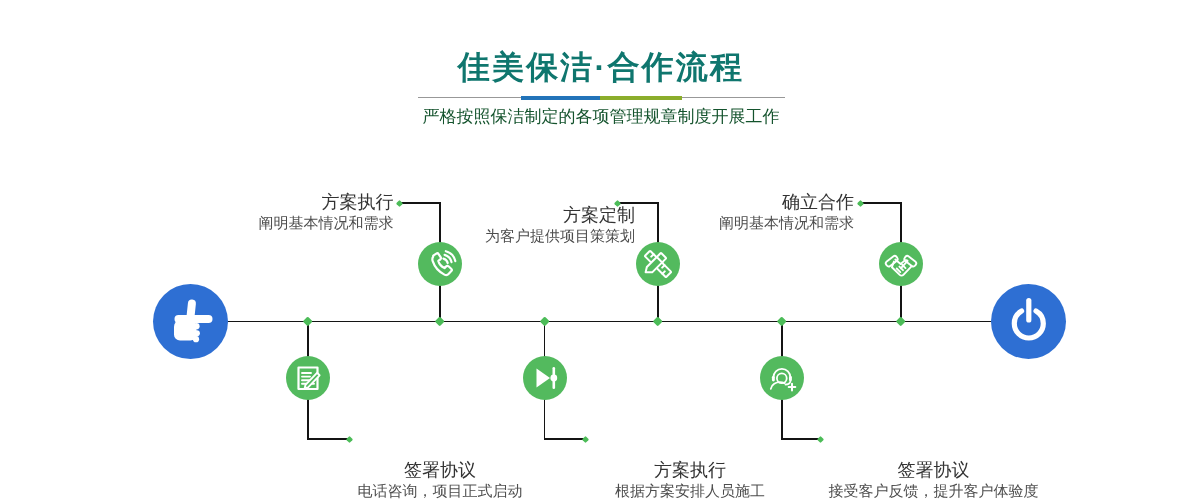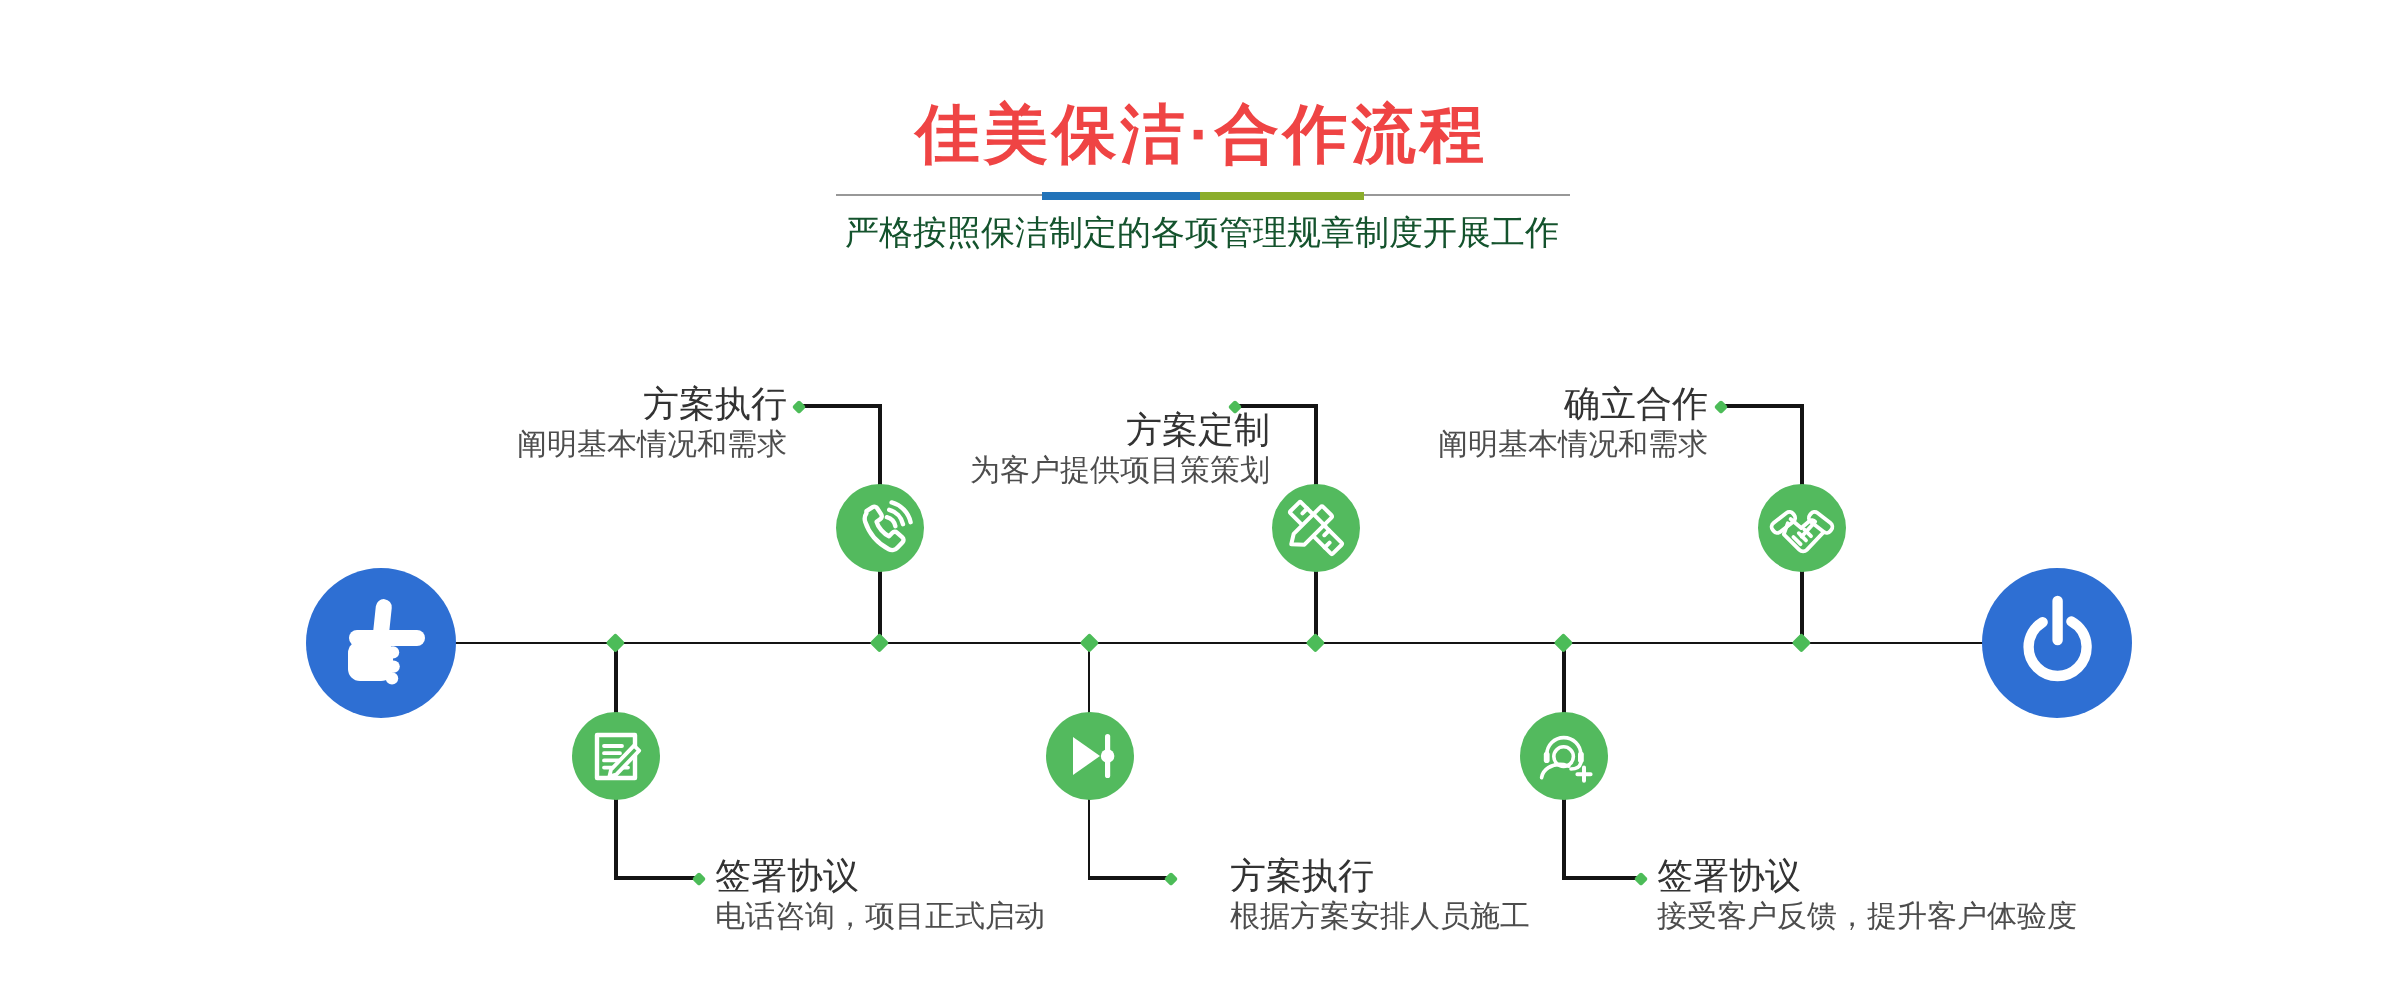--- a/index.html
+++ b/index.html
@@ -6,21 +6,21 @@
   html,body { background:#ffffff; }
   body { font-family:"Liberation Sans", sans-serif; }
   .stage {
     position:relative; width:1202px; height:502px; background:#ffffff;
     overflow:hidden;
   }
   
   .page-title {
     position:absolute; top:47px; left:0; width:100%;
     text-align:center; font-size:32px; line-height:40px; font-weight:700;
-    color:#ef4444; letter-spacing:2.2px;
+    color:#0f766e; letter-spacing:2.2px;
   }
   .divider-line { position:absolute; top:97px; left:418px; width:367px; height:1px; background:#989898; }
   .divider-blue { position:absolute; top:95.5px; left:521px; width:79px; height:4px; }
   .divider-green { position:absolute; top:95.5px; left:600px; width:82px; height:4px; }
   .page-subtitle {
     position:absolute; top:108px; left:0; width:100%;
     text-align:center; font-size:17px; line-height:18px; color:#14532d;
   }
   
   .tl-line { position:absolute; background:#141414; }
@@ -34,21 +34,21 @@
   .node {
     position:absolute; width:44px; height:44px; border-radius:50%;
     display:flex; align-items:center; justify-content:center;
   }
   .diamond { position:absolute; transform:rotate(45deg); }
   .diamond.big   { width:7.4px; height:7.4px; border-radius:1.2px; }
   .diamond.small { width:5px;   height:5px;   border-radius:1px; }
   
   .step-label { position:absolute; white-space:nowrap; }
   .step-label.top { text-align:right; }
-  .step-label.bottom { text-align:left; }
+  .step-label.bottom { text-align:center;margin-top:32px; }
   .step-title { font-size:18px; line-height:20px; color:#333333; font-weight:400; }
   .step-desc  { font-size:15px; line-height:16px; color:#4d4d4d; margin-top:3px; }
   svg { display:block; }
 </style>
 </head>
 <body>
 
 <div class="stage">
 
   <div class="page-title">佳美保洁·合作流程</div>

